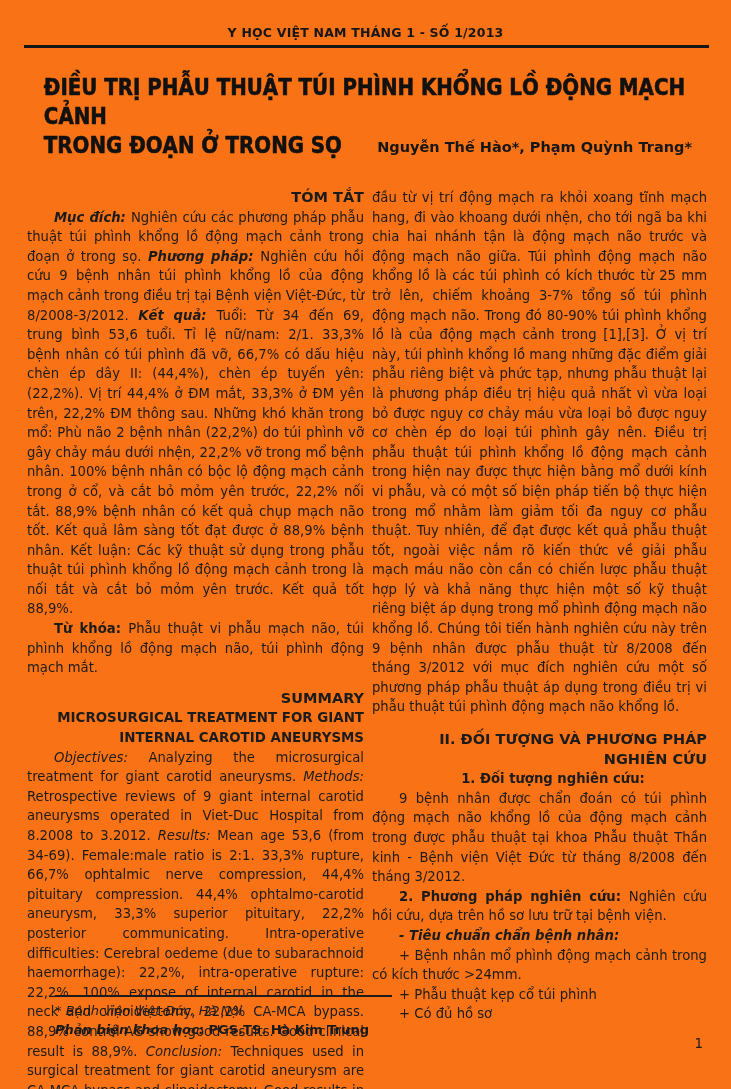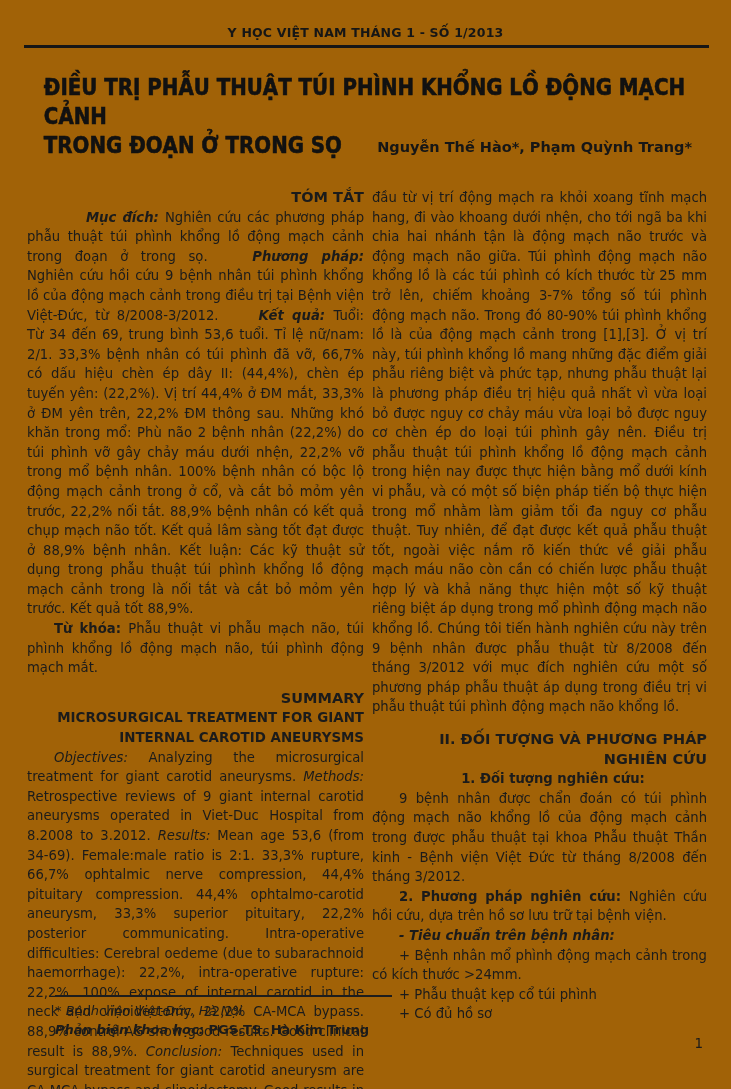--- a/index.html
+++ b/index.html
@@ -1,18 +1,18 @@
 <!DOCTYPE html>
 <html><head>
 <meta charset="utf-8">
 <style>
   html,body { margin:0; padding:0; background:#e8e8e8; }
   .page {
     position:relative; width:731px; height:1089px; margin:0 auto;
-    background:#a16207; color:#1b1b1b; overflow:hidden;
+    background:#f97316; color:#1b1b1b; overflow:hidden;
     font-family:"DejaVu Sans", sans-serif;
   }
   .header-text {
     position:absolute; top:25px; left:0; right:0; text-align:center;
     font-size:12.5px; font-weight:bold; letter-spacing:0.2px; color:#161616;
   }
   .header-rule {
     position:absolute; top:45px; left:24px; right:22px; height:3px; background:#161616;
   }
   .title {
@@ -36,21 +36,21 @@
   .col p { margin:0; }
   .ind { text-indent:27px; }
   .h1 { font-weight:bold; font-size:14.5px; text-align:right; }
   .mt  { margin-top:11px; }
   .mt2 { margin-top:13px; }
   .subtitle { font-weight:bold; text-align:right; font-size:13.4px; }
   .sub-head  { font-weight:bold; padding-left:27px; text-align:center; }
   .sub-head-i { font-weight:bold; font-style:italic; padding-left:27px; text-align:left; }
   .seg-b  { font-weight:bold; }
   .seg-i  { font-style:italic; }
-  .seg-bi { font-weight:bold; font-style:italic;margin-left:32px; }
+  .seg-bi { font-weight:bold; font-style:italic; }
   .footnote {
     position:absolute; left:27px; top:995px; width:337px;
     border-top:2.5px solid #1d1d1d; padding-top:4px;
     font-size:13px; line-height:19px;margin-left:28px;
   }
   .fn1 { font-style:italic; }
   .fn2-label { font-weight:bold; font-style:italic; }
   .fn2-value { font-weight:bold; }
   .page-number {
     position:absolute; right:28px; top:1035px; font-size:13.5px; color:#1b1b1b;
@@ -83,21 +83,21 @@
 
   </div>
 
   <div class="col col-right">
     <p>đầu từ vị trí động mạch ra khỏi xoang tĩnh mạch hang, đi vào khoang dưới nhện, cho tới ngã ba khi chia hai nhánh tận là động mạch não trước và động mạch não giữa. Túi phình động mạch não khổng lồ là các túi phình có kích thước từ 25 mm trở lên, chiếm khoảng 3-7% tổng số túi phình động mạch não. Trong đó 80-90% túi phình khổng lồ là của động mạch cảnh trong [1],[3]. Ở vị trí này, túi phình khổng lồ mang những đặc điểm giải phẫu riêng biệt và phức tạp, nhưng phẫu thuật lại là phương pháp điều trị hiệu quả nhất vì vừa loại bỏ được nguy cơ chảy máu vừa loại bỏ được nguy cơ chèn ép do loại túi phình gây nên. Điều trị phẫu thuật túi phình khổng lồ động mạch cảnh trong hiện nay được thực hiện bằng mổ dưới kính vi phẫu, và có một số biện pháp tiến bộ thực hiện trong mổ nhằm làm giảm tối đa nguy cơ phẫu thuật. Tuy nhiên, để đạt được kết quả phẫu thuật tốt, ngoài việc nắm rõ kiến thức về giải phẫu mạch máu não còn cần có chiến lược phẫu thuật hợp lý và khả năng thực hiện một số kỹ thuật riêng biệt áp dụng trong mổ phình động mạch não khổng lồ. Chúng tôi tiến hành nghiên cứu này trên 9 bệnh nhân được phẫu thuật từ 8/2008 đến tháng 3/2012 với mục đích nghiên cứu một số phương pháp phẫu thuật áp dụng trong điều trị vi phẫu thuật túi phình động mạch não khổng lồ.</p>
 
     <div class="h1 mt2">II. ĐỐI TƯỢNG VÀ PHƯƠNG PHÁP NGHIÊN CỨU</div>
     <div class="sub-head">1. Đối tượng nghiên cứu:</div>
     <p class="ind">9 bệnh nhân được chẩn đoán có túi phình động mạch não khổng lồ của động mạch cảnh trong được phẫu thuật tại khoa Phẫu thuật Thần kinh - Bệnh viện Việt Đức từ tháng 8/2008 đến tháng 3/2012.</p>
     <p class="ind"><span class="seg-b">2. Phương pháp nghiên cứu: </span><span>Nghiên cứu hồi cứu, dựa trên hồ sơ lưu trữ tại bệnh viện.</span></p>
-    <div class="sub-head-i">- Tiêu chuẩn trên bệnh nhân:</div>
+    <div class="sub-head-i">- Tiêu chuẩn chẩn bệnh nhân:</div>
     <p class="ind">+ Bệnh nhân mổ phình động mạch cảnh trong có kích thước &gt;24mm.</p>
     <p class="ind">+ Phẫu thuật kẹp cổ túi phình</p>
     <p class="ind">+ Có đủ hồ sơ</p>
   </div>
 
   <div class="footnote">
     <div class="fn1">*  Bệnh viện Việt-Đức, Hà Nội</div>
     <div class="fn2">
       <span class="fn2-label">Phản biện khoa học: </span><span class="fn2-value">PGS.TS. Hà Kim Trung</span>
     </div>

